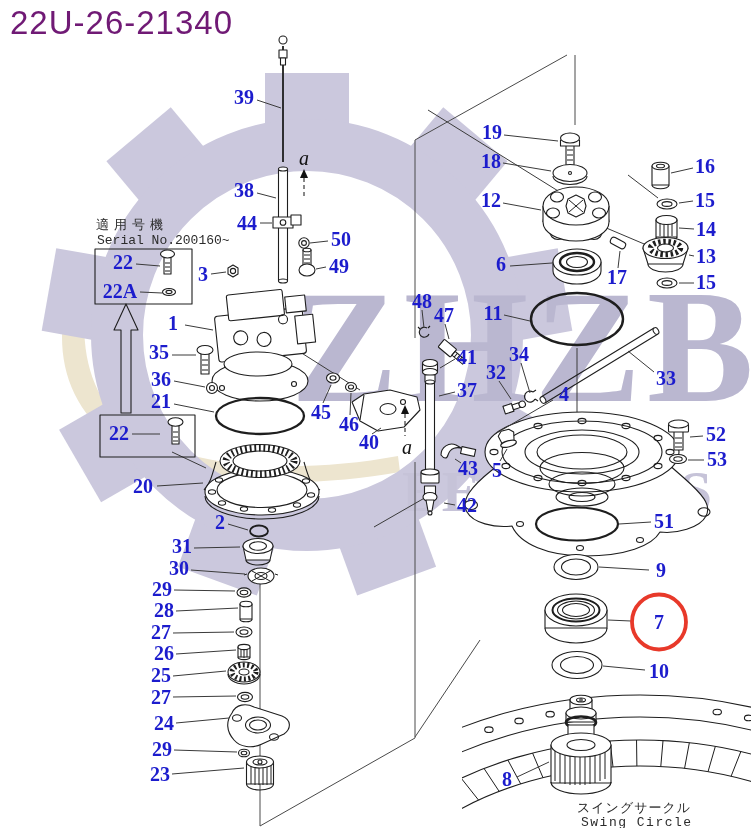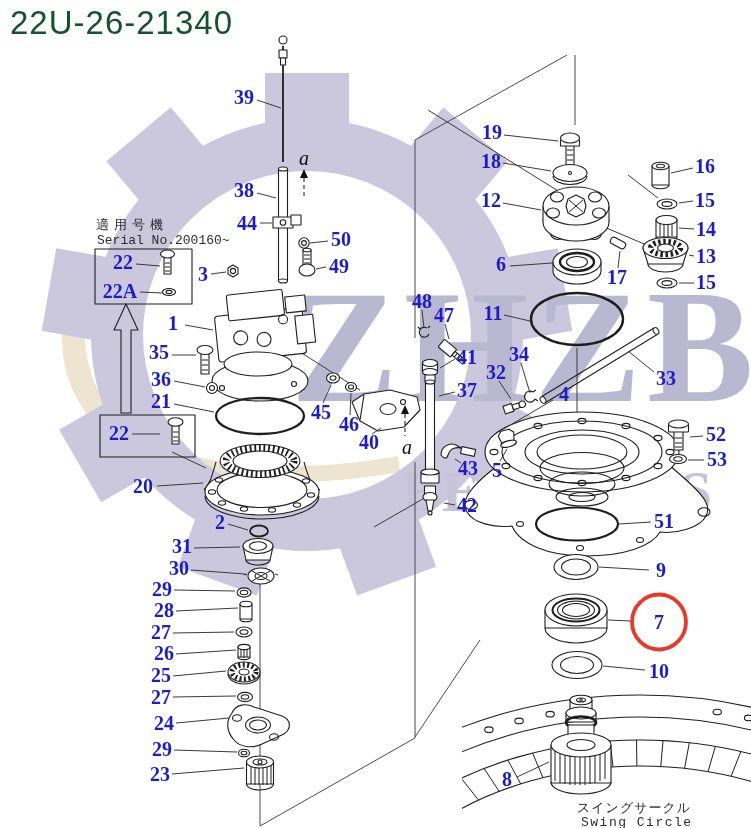--- a/index.html
+++ b/index.html
@@ -18,21 +18,21 @@
   .lbl{font:bold 20px "Liberation Serif",serif;}
   .ref{font:italic 20px "Liberation Serif",serif;fill:#111;}
   .ocr{font:13px "Liberation Mono",monospace;fill:#2b2b2b;}
   .wm1{font:bold 160px "Liberation Serif",serif;letter-spacing:6px;}
   .wm2{font:bold 58px "Liberation Serif",serif;letter-spacing:1px;}
 </style>
 </head>
 <body>
 
 <div class="stage">
-  <div class="title" style="color: #14532d;">22U-26-21340</div>
+  <div class="title" style="color: #701a75;">22U-26-21340</div>
 
   <svg width="751" height="828" viewBox="0 0 751 828">
     <defs>
       <clipPath id="scClip">
           <rect x="462" y="688" width="289" height="140"></rect>
         </clipPath>
     </defs>
 
     <g>
       <path fill="#ede5cf" d="M 72,280 C 52,340 60,400 115,442 C 180,486 300,490 400,472 L 398,456 C 300,474 190,470 132,430 C 86,398 78,340 88,284 Z"></path>

